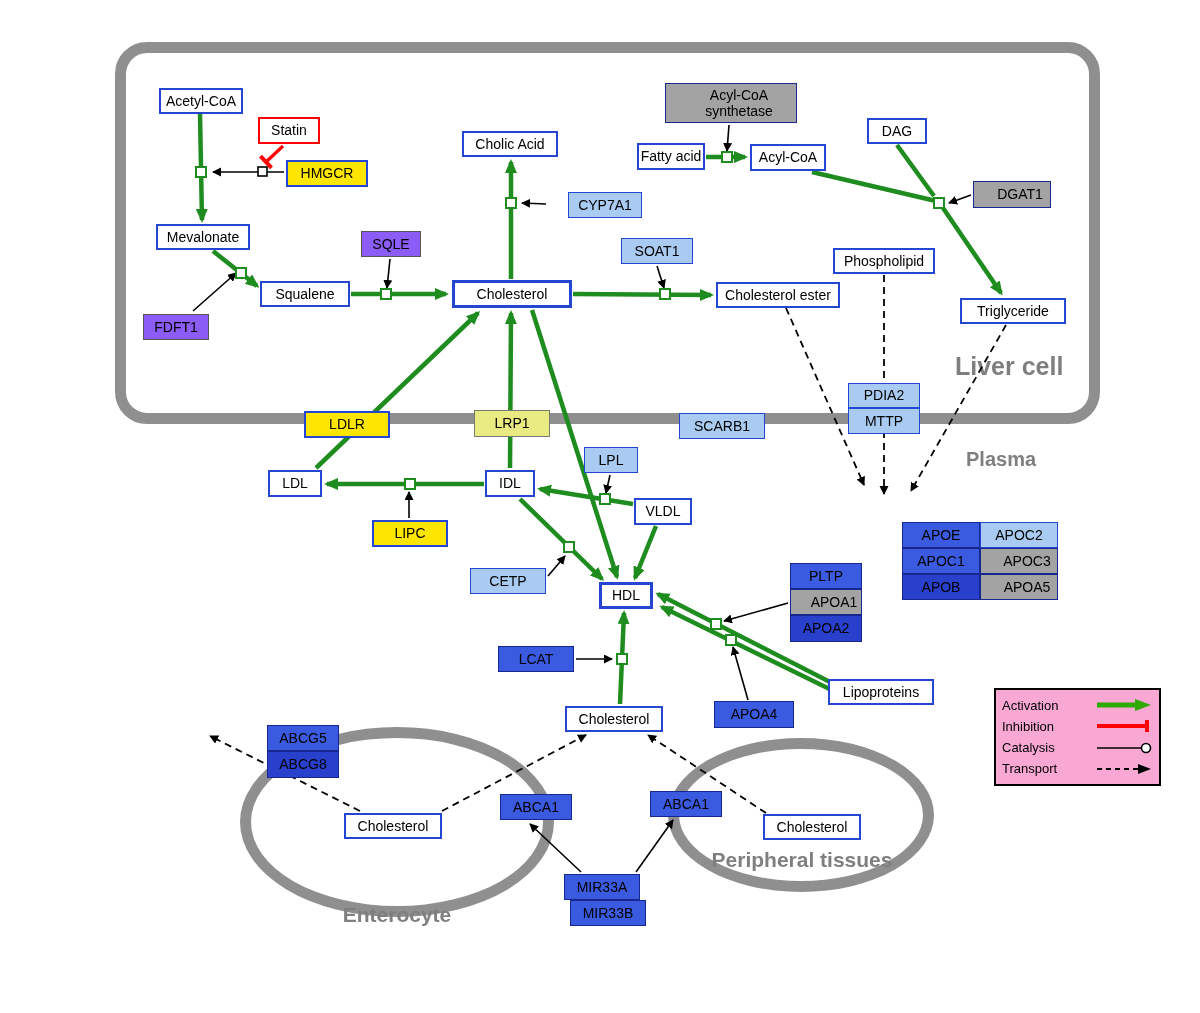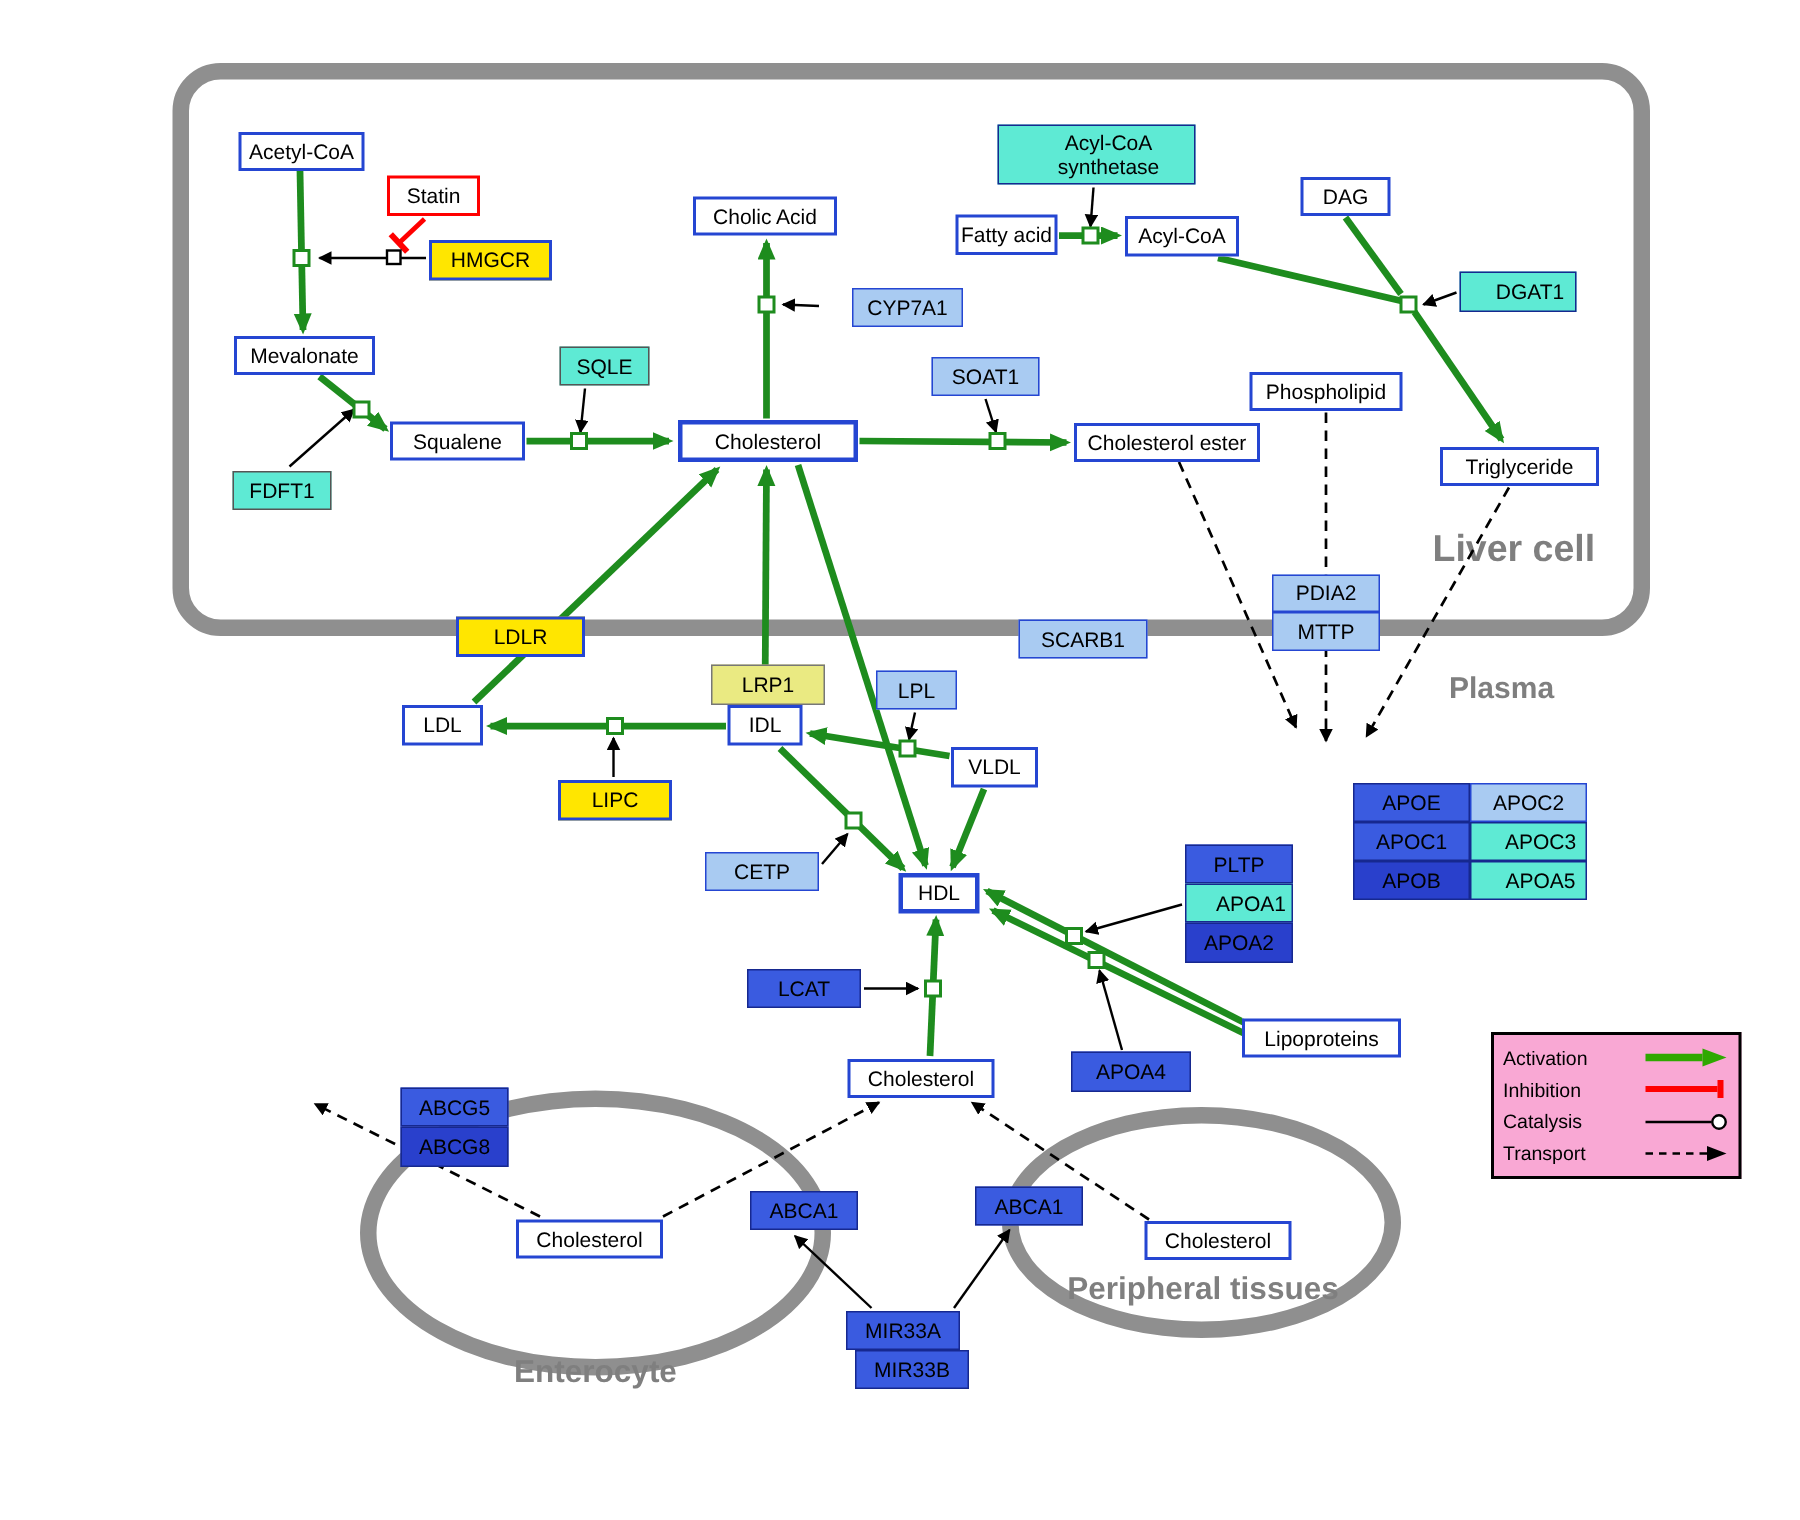--- a/index.html
+++ b/index.html
@@ -22,24 +22,24 @@
   .sq{fill:#fff;stroke:#1E8C1E;stroke-width:2;}
   .sqk{fill:#fff;stroke:#000;stroke-width:1.6;}
 
   
   .node{position:absolute;box-sizing:border-box;height:26px;display:flex;align-items:center;
         justify-content:center;text-align:center;font-size:14px;color:#000;background:#fff;
         border:2px solid #2546D2;z-index:2;white-space:nowrap;line-height:1.05;}
   .thick{border-width:3px;}
   .redb{border:2.5px solid #FF0000;}
   .yellow{background:#FFE600;}
-  .pale{background:#5eead4;border:1.6px solid #555;margin-left:12px;}
-  .pale2{background:#EAEA82;border:1.6px solid #777;margin-top:33px;}
+  .pale{background:#8b5cf6;border:1.6px solid #555;}
+  .pale2{background:#EAEA82;border:1.6px solid #777;}
   .lblue{background:#A9CBF2;border:1.6px solid #2546D2;}
-  .mblue{background:#5eead4;border:1.6px solid #16288F;padding-left:16px;}
+  .mblue{background:#a3a3a3;border:1.6px solid #16288F;padding-left:16px;}
   .blue{background:#3A5BE0;border:1.6px solid #16288F;}
   .dblue{background:#2940CC;border:1.6px solid #16288F;}
   .wrap{white-space:normal;line-height:1.15;}
 
   
   .legend{position:absolute;left:994px;top:688px;width:167px;height:98px;border:2px solid #000;
           background:#f9a8d4;z-index:3;box-sizing:border-box;padding:5px 6px;display:flex;
           flex-direction:column;justify-content:space-between;}
   .lrow{display:flex;align-items:center;justify-content:space-between;height:20px;}
   .lrow span{font-size:13px;color:#000;}

